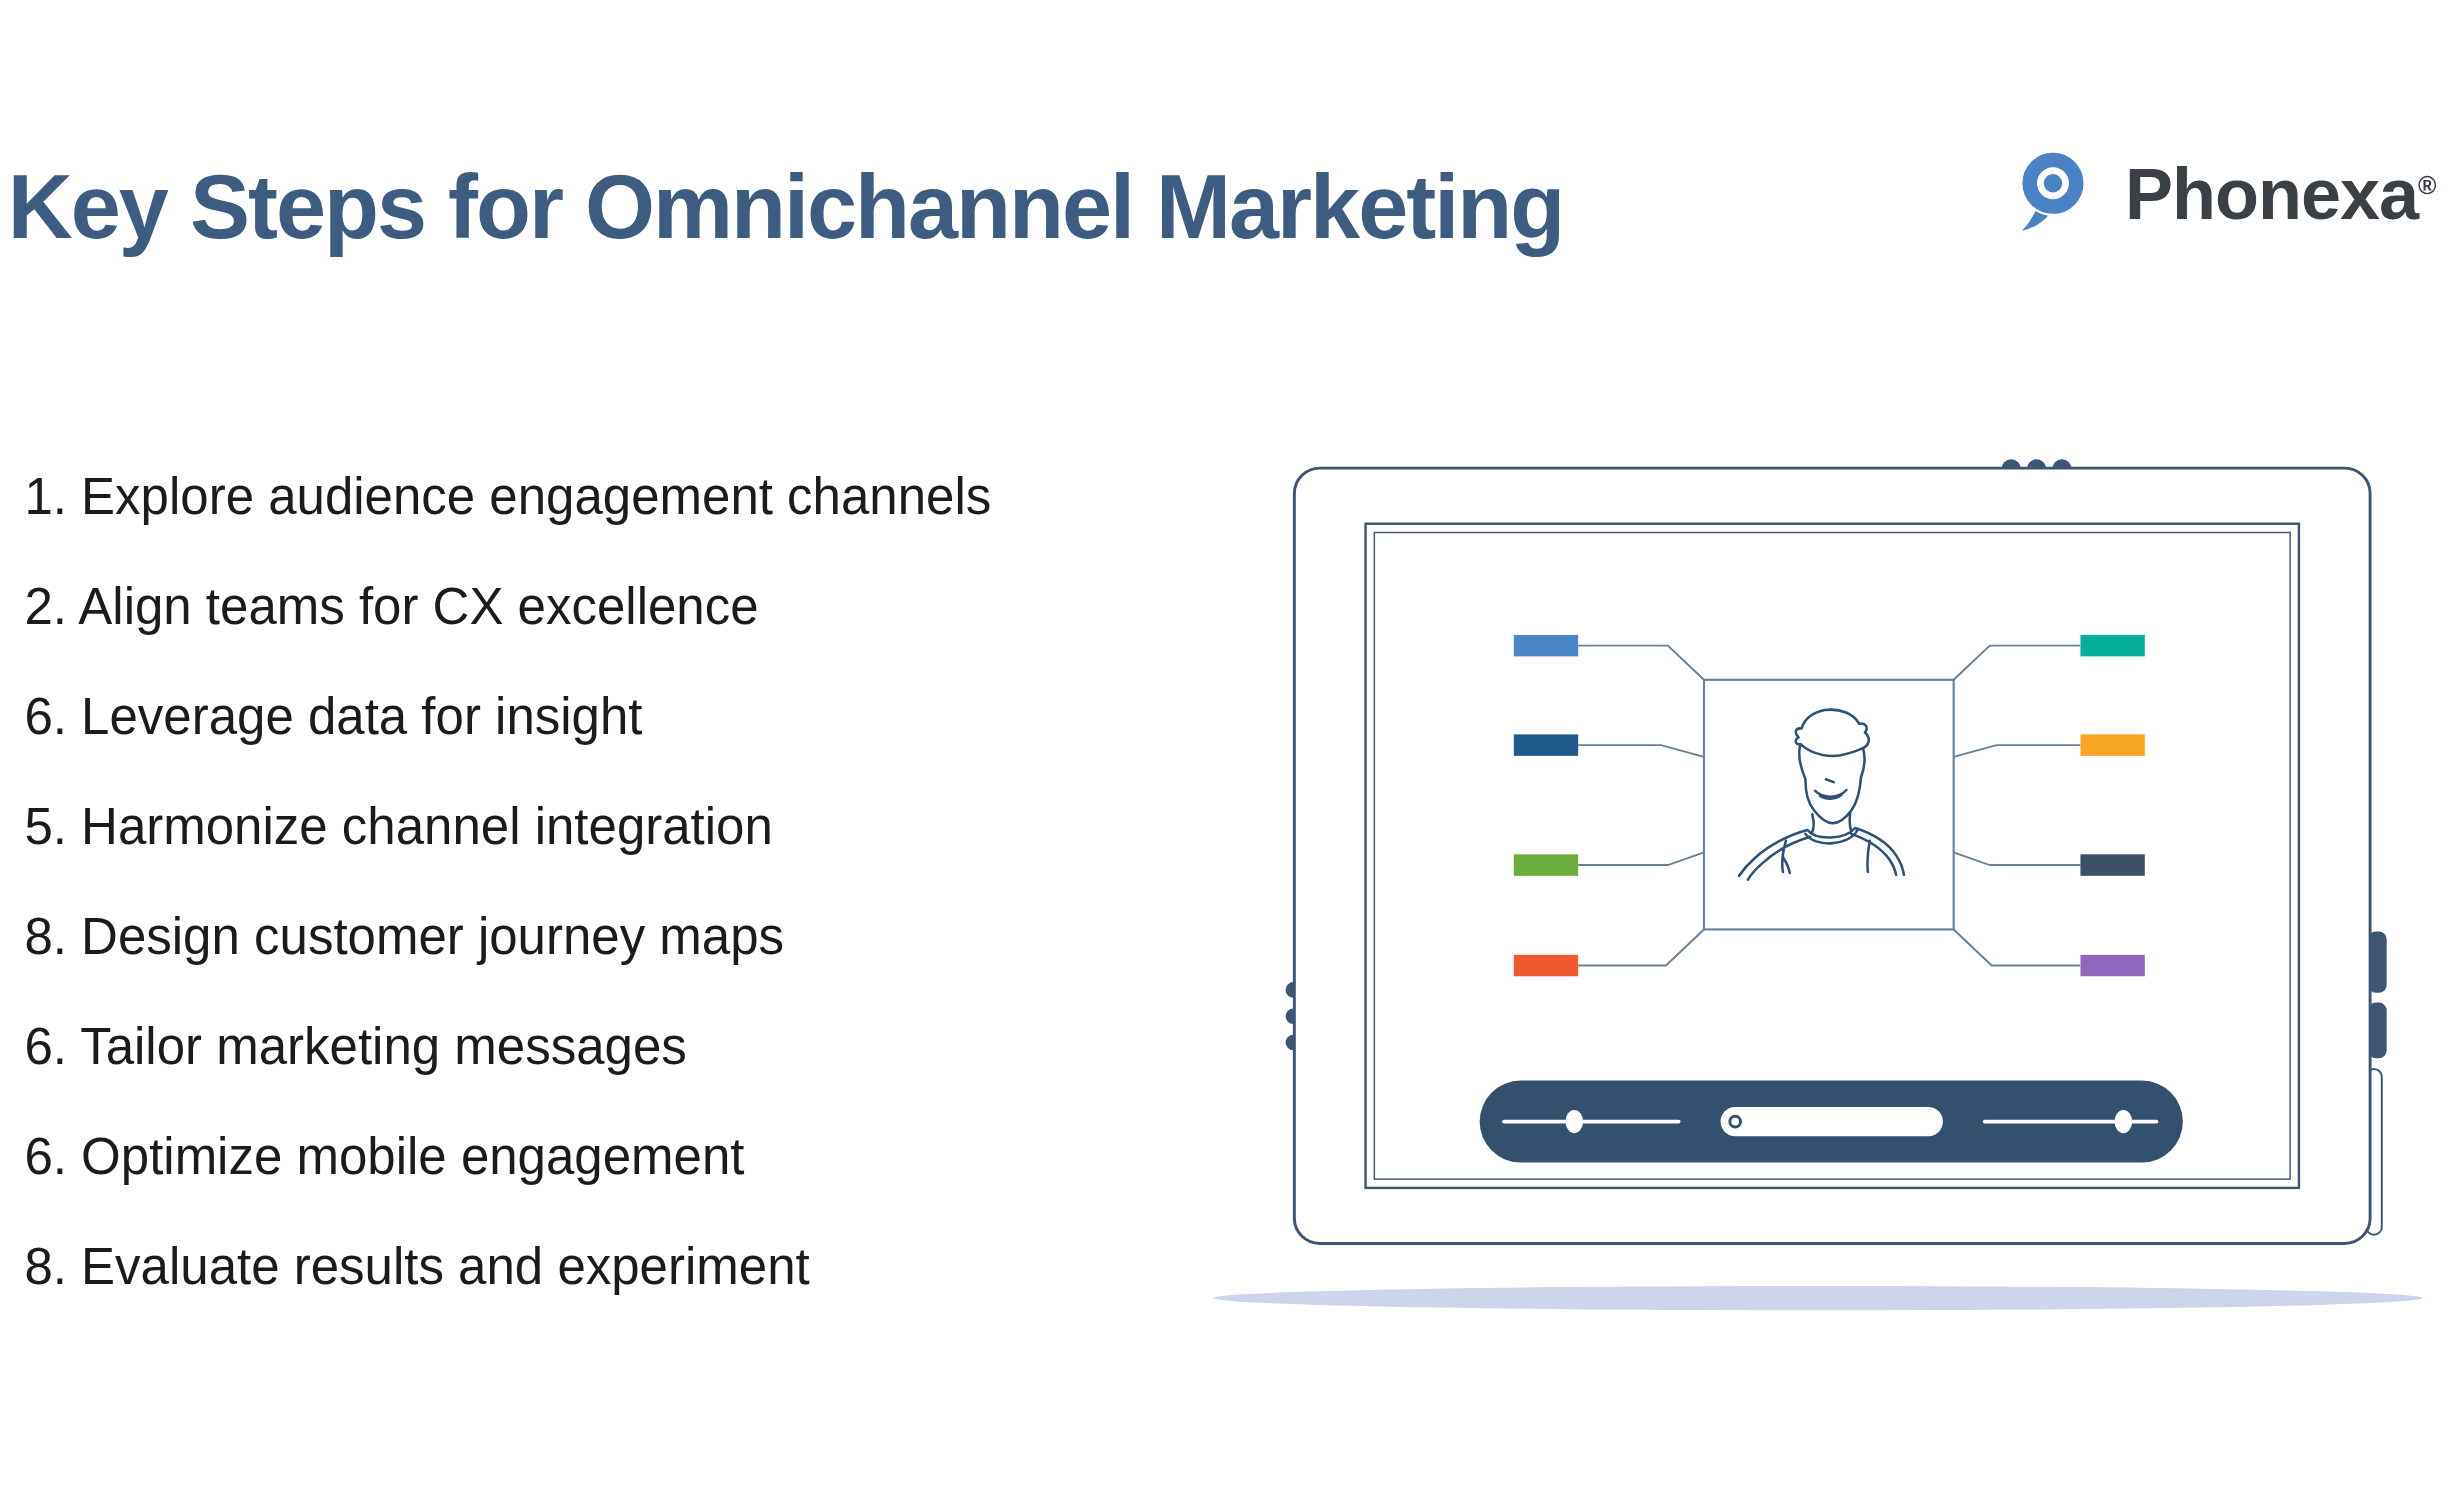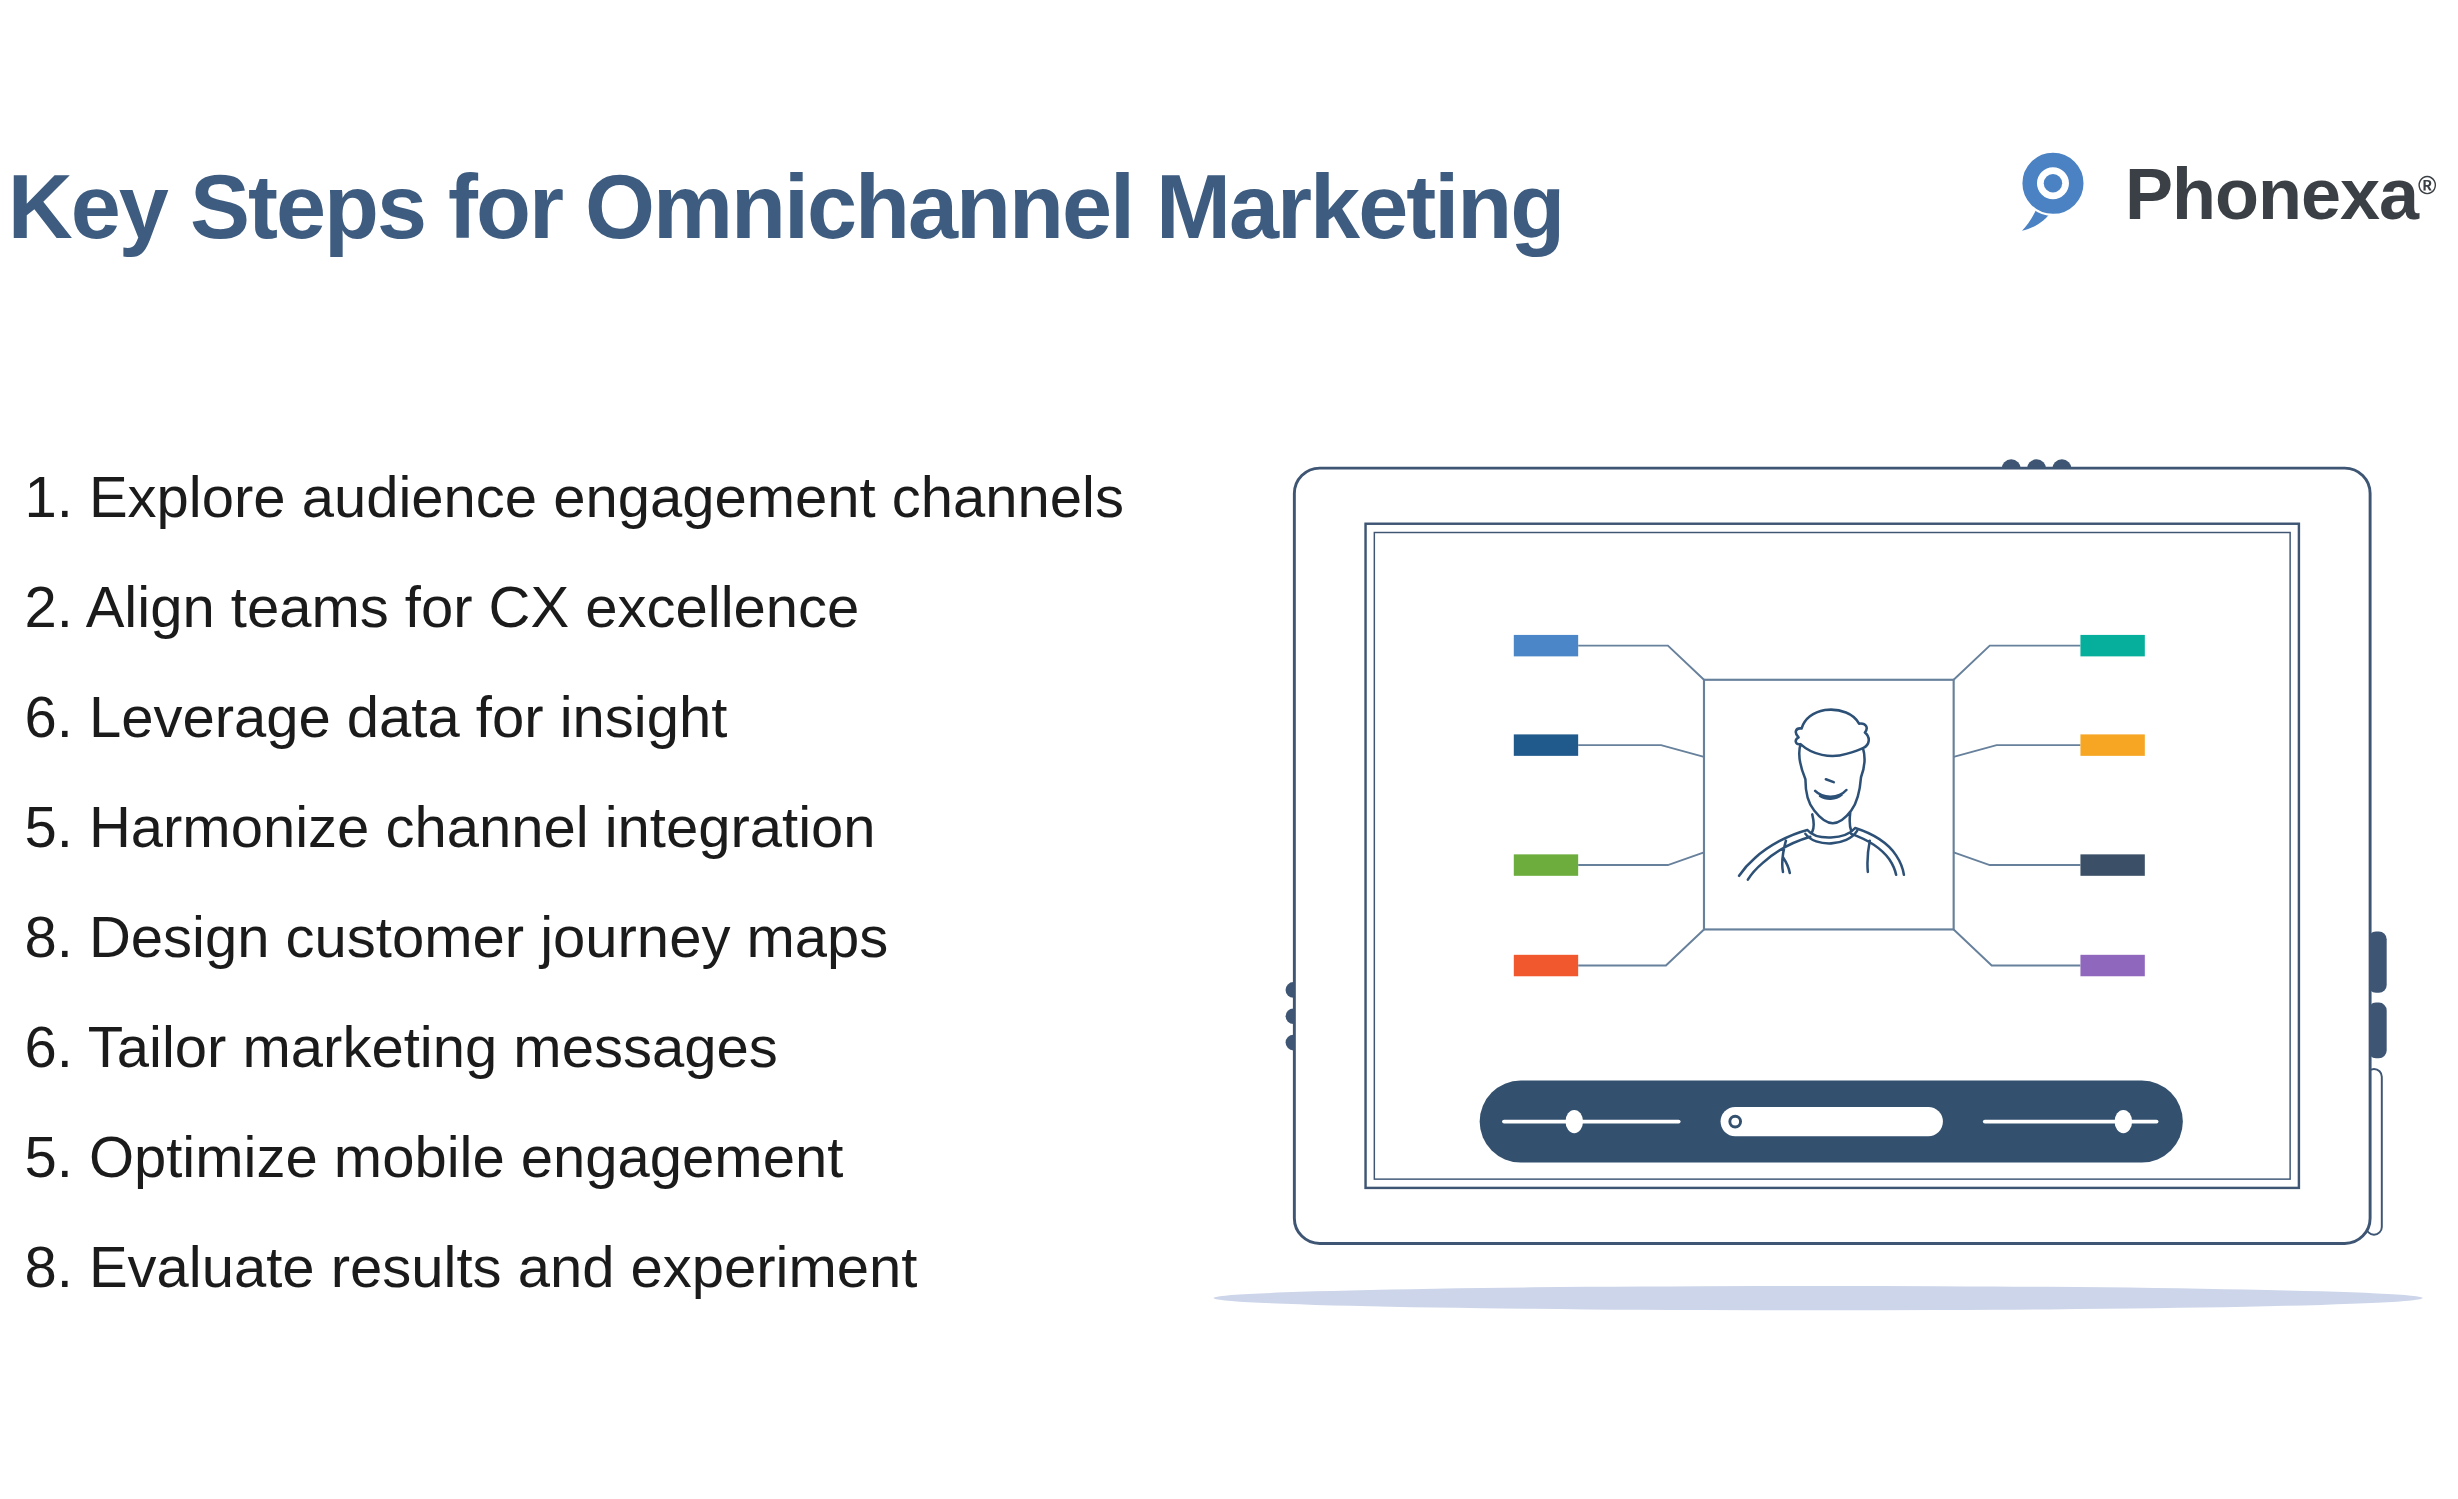--- a/index.html
+++ b/index.html
@@ -18,21 +18,21 @@
     font-size:72px;font-weight:700;letter-spacing:-1px;line-height:1.1;
     color:var(--logo-text);margin-left:41px;white-space:nowrap;
   }
   .logo-reg{font-size:25px;vertical-align:super;font-weight:700;color:var(--logo-text);}
 
   ol.steps{
     position:absolute;left:24.4px;top:441px;margin:0;padding:0;list-style:none;
   }
   ol.steps li{
     height:110px;display:flex;align-items:center;
-    font-size:58px;color:var(--text-color);white-space:nowrap;
+    font-size:51px;color:var(--text-color);white-space:nowrap;
   }
 
   svg.scene{position:absolute;left:0;top:0;}
 
   .shadow{fill:var(--shadow);}
   .t-body{fill:#ffffff;stroke:var(--navy);stroke-width:3;}
   .t-screen{fill:none;stroke:var(--navy);stroke-width:2.5;}
   .t-screen-inner{fill:none;stroke:var(--navy);stroke-width:1.5;}
   .t-bump{fill:var(--navy);}
   .t-tab{fill:var(--navy);}
@@ -65,21 +65,21 @@
   <span class="logo-text"><span>Phonexa</span><span class="logo-reg">®</span></span>
 </div>
 
 <ol class="steps">
   <li>1. Explore audience engagement channels</li>
   <li>2. Align teams for CX excellence</li>
   <li>6. Leverage data for insight</li>
   <li>5. Harmonize channel integration</li>
   <li>8. Design customer journey maps</li>
   <li>6. Tailor marketing messages</li>
-  <li>5. Optimize mobile engagement</li>
+  <li>6. Optimize mobile engagement</li>
   <li>8. Evaluate results and experiment</li>
 </ol>
 
 <svg class="scene" width="2459" height="1500" viewBox="0 0 2521 1538">
 
   <ellipse class="shadow" cx="1864" cy="1331" rx="620" ry="12.5"></ellipse>
 
   <g>
     <circle class="t-bump" cx="2062" cy="481" r="10"></circle>
     <circle class="t-bump" cx="2088" cy="481" r="10"></circle>

